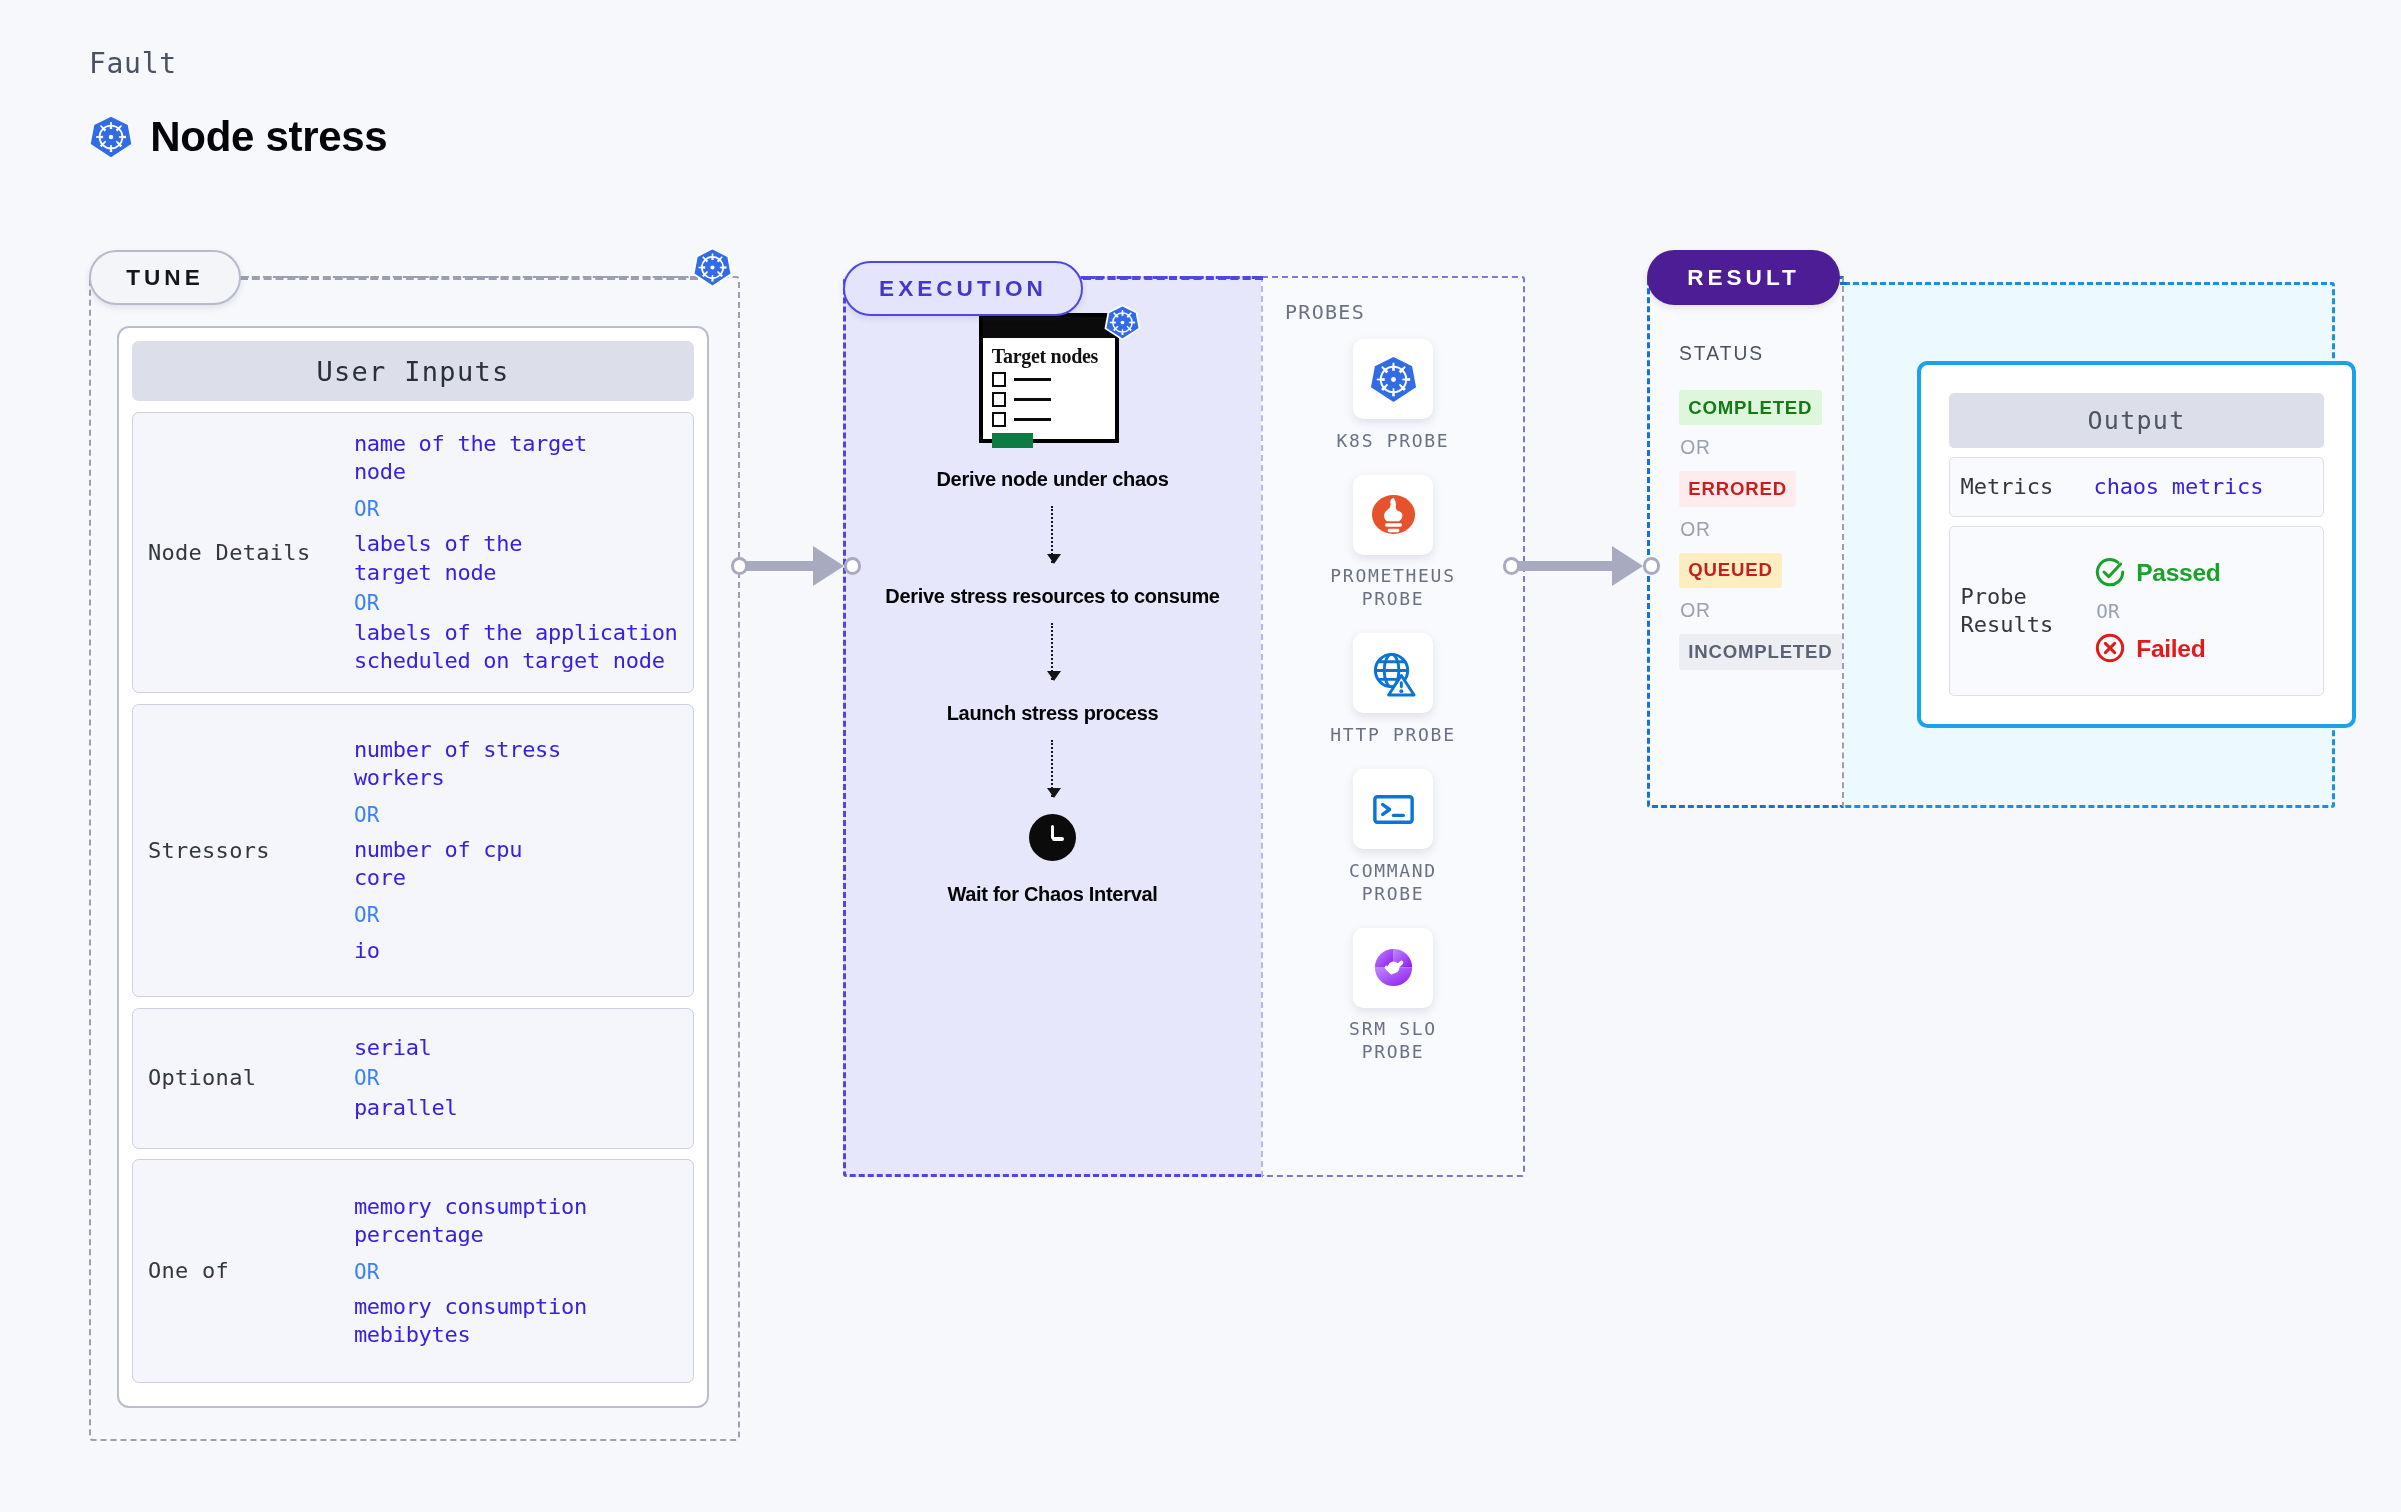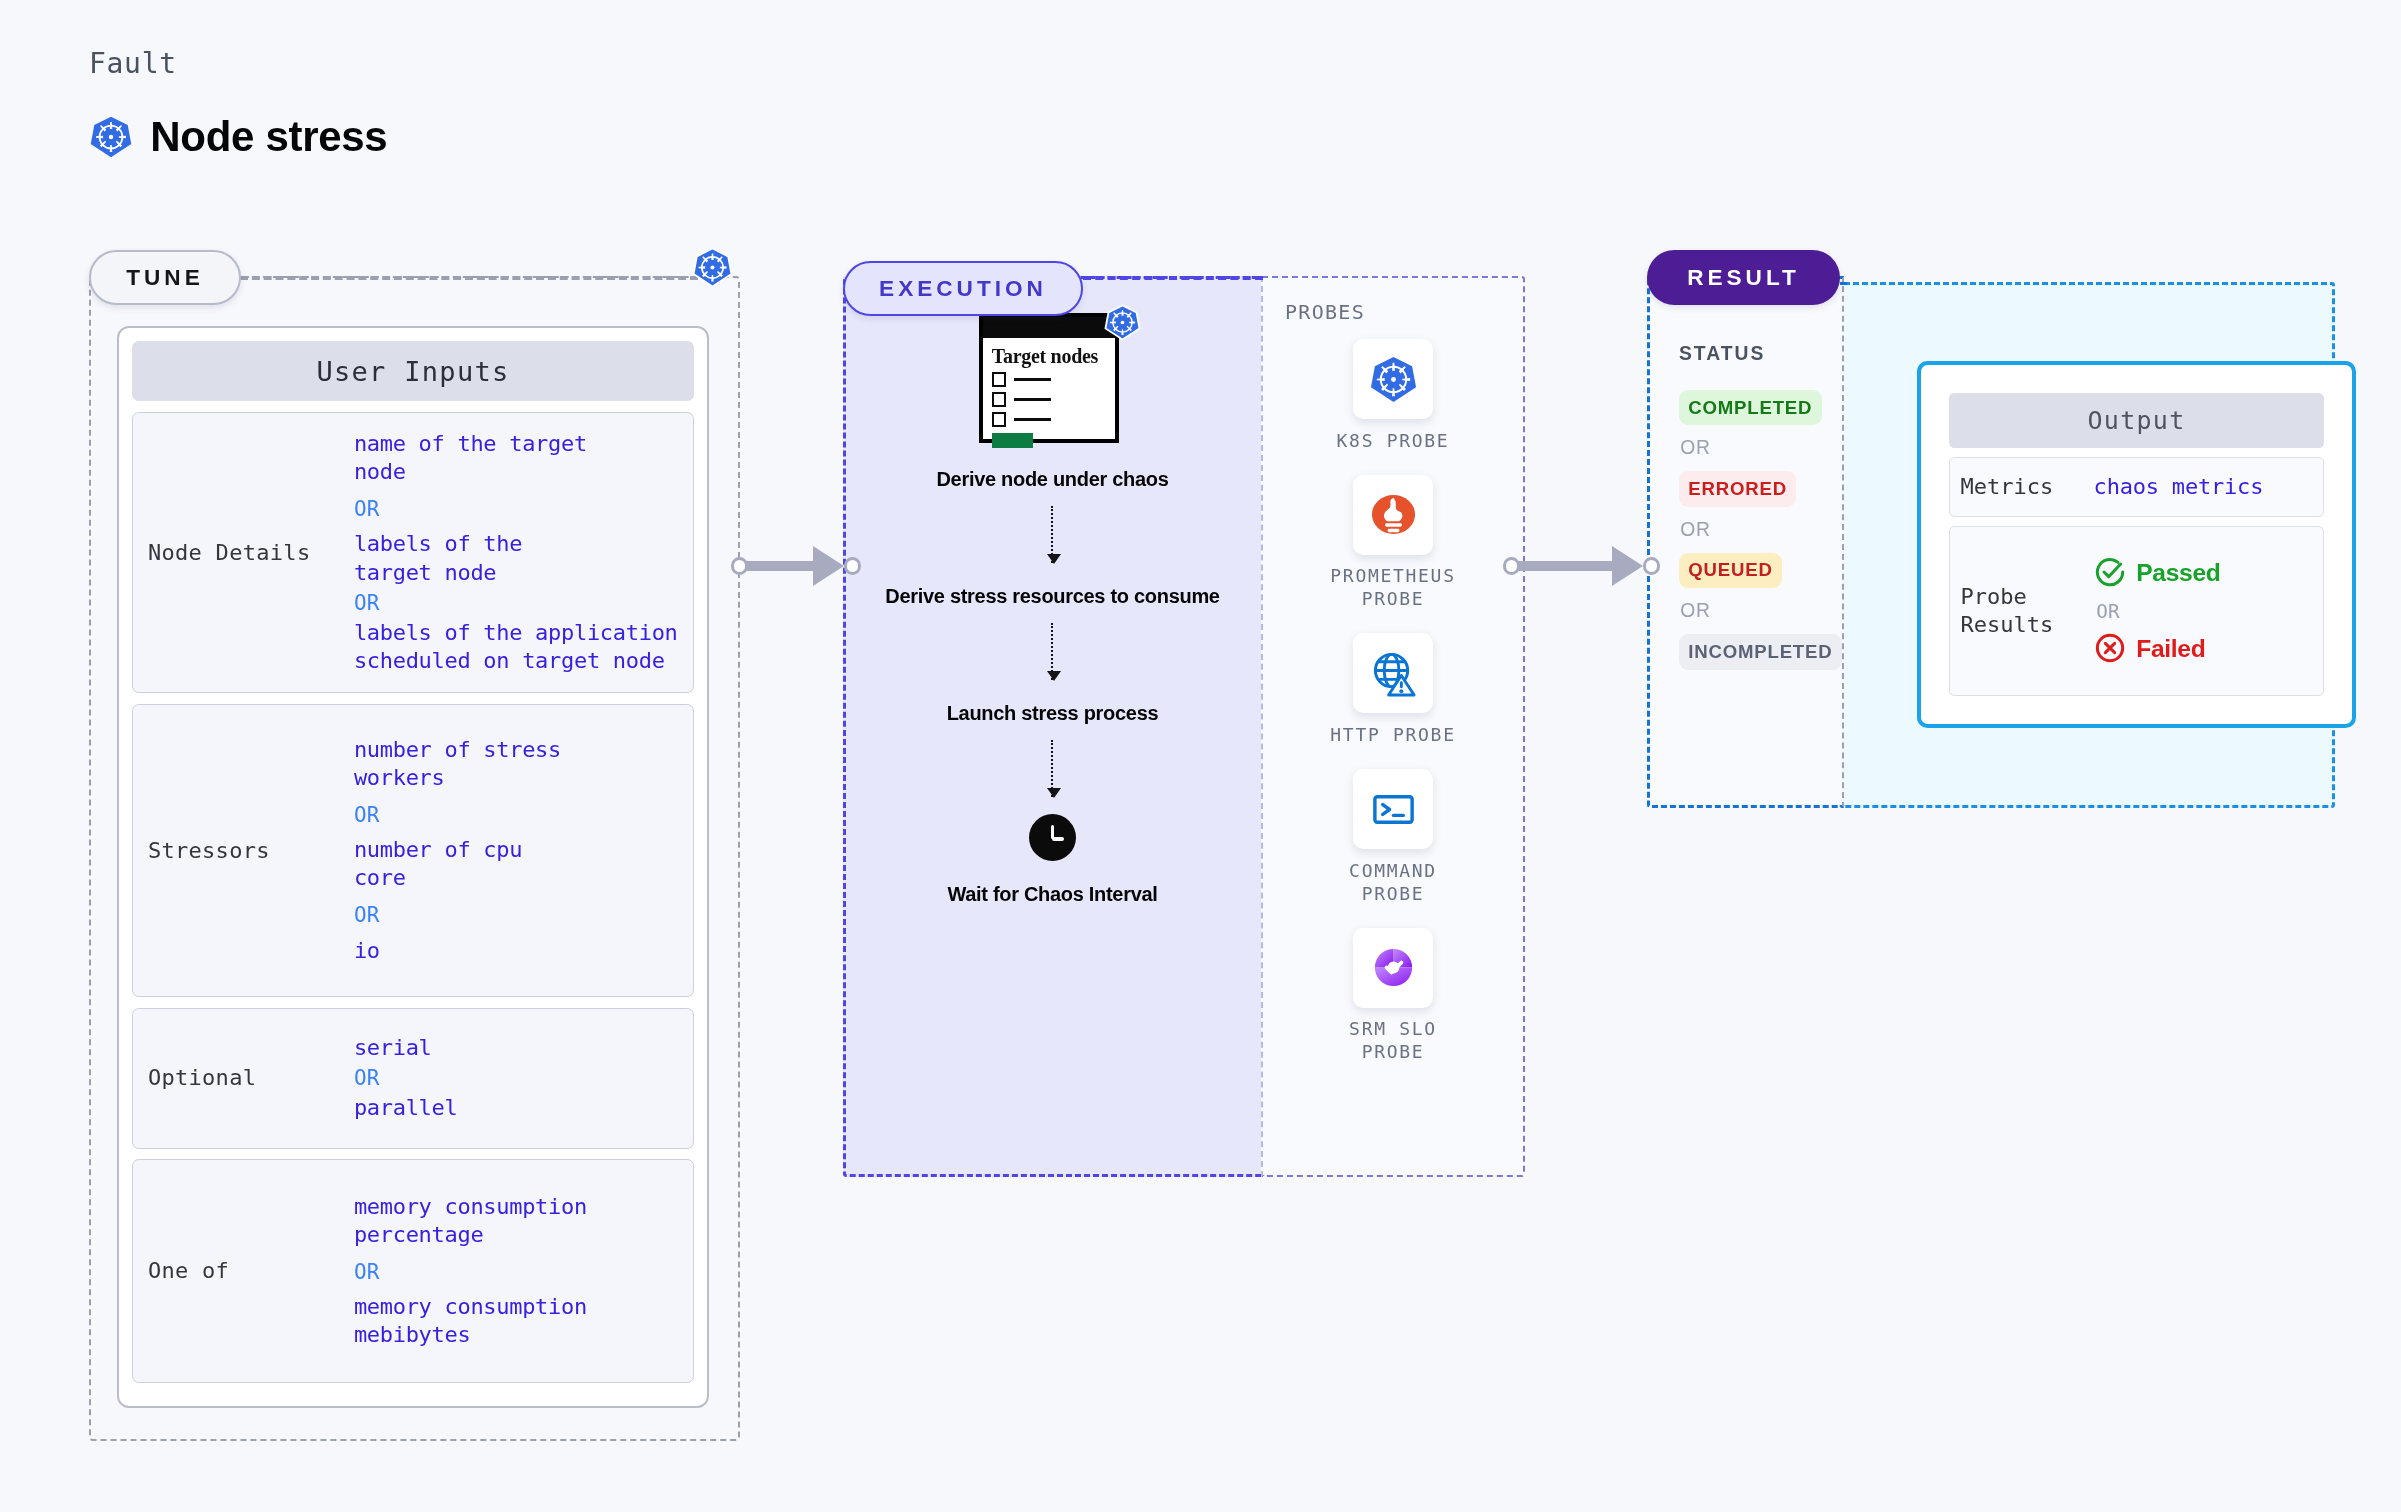--- a/index.html
+++ b/index.html
@@ -195,30 +195,30 @@
   .probe-name {
     margin-top: 10.6px; text-align: center;
     font-family: "DejaVu Sans Mono", monospace; font-size: 18px;
     color: #6b7185; letter-spacing: 1.7px; line-height: 1.26;
     white-space: pre-line;
   }
 
   
   .status-title {
     position: absolute; left: 1679px; top: 343px;
-    font-family: "Liberation Sans", sans-serif; font-weight: bold; font-size: 19.3px;
+    font-family: "Liberation Sans", sans-serif; font-weight: normal; font-size: 19.3px;
     color: #4a5160; letter-spacing: 2px;
   }
   .status-list {
     position: absolute; left: 1679px; top: 390px; width: 160px;
     display: flex; flex-direction: column; align-items: flex-start;
   }
   .status-badge {
     font-family: "Liberation Sans", sans-serif; font-weight: bold;
-    font-size: 18.6px; letter-spacing: 0.8px; padding: 6.7px 9.3px; border-radius: 9px;
+    font-size: 18.6px; letter-spacing: 0.8px; padding: 6.7px 9.3px; border-radius: 3px;
   }
   .st-completed   { background: #ddf6dc; color: #147a16; }
   .st-errored     { background: #fdeced; color: #cc1d1d; }
   .st-queued      { background: #fdeec2; color: #c41f1f; text-align: center; }
   .st-incompleted { background: #eceef4; color: #5b6275; }
   .status-or {
     font-family: "Liberation Sans", sans-serif; font-size: 19.3px;
     color: #9aa0b2; letter-spacing: 0.7px; margin: 12px 0 12px 1.3px;
   }
 

